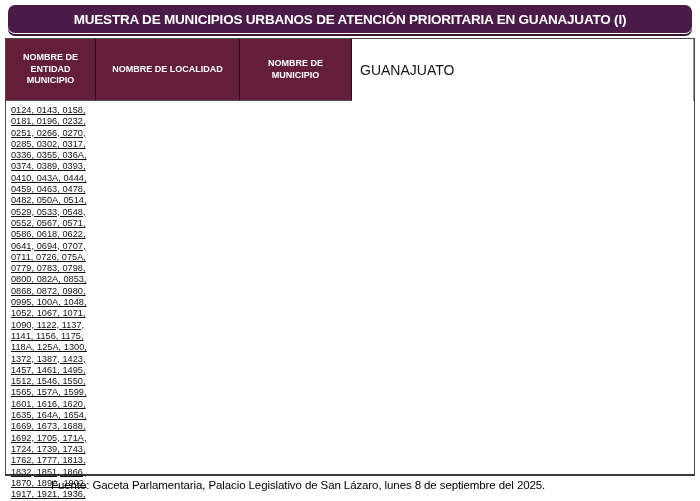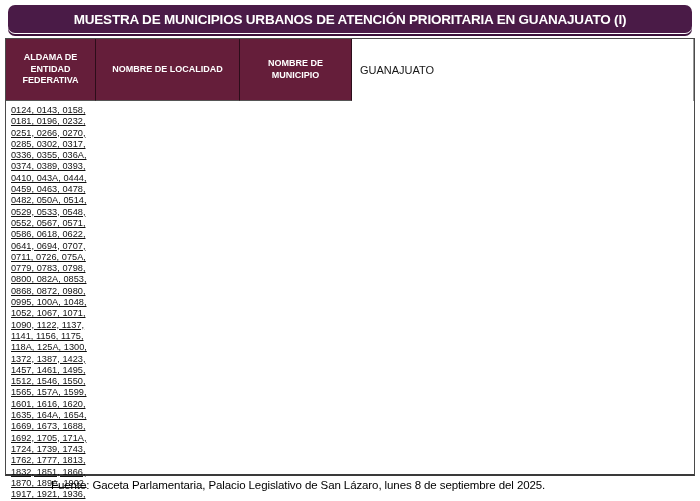--- a/index.html
+++ b/index.html
@@ -26,21 +26,21 @@
     box-sizing:border-box;
   }
   .th{
     background:#651E3A;color:#ffffff;font-weight:bold;font-size:9px;line-height:11.5px;
     display:flex;align-items:center;justify-content:center;text-align:center;
     padding:0 10px;border-right:1px solid rgba(0,0,0,0.55);
     border-bottom:1px solid #555555;box-sizing:border-box;
   }
   .th:nth-child(4){border-right:none;}
   .td{
-    background:#ffffff;color:#161616;font-size:11px;
+    background:#ffffff;color:#161616;font-size:14px;
     display:flex;align-items:center;
     padding:12px 8px;border-right:1px solid #9a9a9a;box-sizing:border-box;
   }
   .td-ageb{
     display:block;border-right:none;
     padding:4px 4px 0 5px;
     font-size:9.2px;line-height:11.3px;color:#111111;
     word-spacing:0.2px;
     text-decoration:underline;
   }
@@ -54,21 +54,21 @@
 </head>
 <body>
 
 <div class="page">
 
   <div class="title-bar">
     <span>MUESTRA DE MUNICIPIOS URBANOS DE ATENCIÓN PRIORITARIA EN GUANAJUATO (I)</span>
   </div>
 
   <div class="tbl">
-    <div class="th">ALDAMA DE ENTIDAD FEDERATIVA</div>
+    <div class="th">NOMBRE DE ENTIDAD MUNICIPIO</div>
     <div class="th">NOMBRE DE LOCALIDAD</div>
     <div class="th">NOMBRE DE MUNICIPIO</div>
 
     <div class="td">GUANAJUATO</div>
     <div class="td td-ageb">0124, 0143, 0158, 0181, 0196, 0232, 0251, 0266, 0270, 0285, 0302, 0317, 0336, 0355, 036A, 0374, 0389, 0393, 0410, 043A, 0444, 0459, 0463, 0478, 0482, 050A, 0514, 0529, 0533, 0548, 0552, 0567, 0571, 0586, 0618, 0622, 0641, 0694, 0707, 0711, 0726, 075A, 0779, 0783, 0798, 0800, 082A, 0853, 0868, 0872, 0980, 0995, 100A, 1048, 1052, 1067, 1071, 1090, 1122, 1137, 1141, 1156, 1175, 118A, 125A, 1300, 1372, 1387, 1423, 1457, 1461, 1495, 1512, 1546, 1550, 1565, 157A, 1599, 1601, 1616, 1620, 1635, 164A, 1654, 1669, 1673, 1688, 1692, 1705, 171A, 1724, 1739, 1743, 1762, 1777, 1813, 1832, 1851, 1866, 1870, 189A, 1902, 1917, 1921, 1936, 1940, 1974, 1989, 1993, 2008, 2027, 2031, 2046, 2050, 2065, 2101, 2116, 2120, 2135, 214A, 2154, 2188, 2192, 2243, 2262, 2277, 2281, 2296, 2309, 2313, 2328, 2332, 2347, 2351, 2366, 2370, 2385, 239A, 2402, 2417, 2421, 2436, 2440, 2455, 246A, 2493, 2506, 2510, 2525, 253A, 2544, 2559, 2563, 2578, 2582, 260A, 2629, 2648, 2667, 2671, 2686, 2690, 2703, 2718, 2722, 2737, 2760, 278A, 2794, 2845, 285A, 2864, 2898, 2900, 2915, 292A, 2934, 2949, 2953, 2968, 2972, 2987, 2991, 3006, 3059, 3063, 3078, 3082, 3097, 310A, 3114, 3133, 3148, 3152, 3167, 3171, 3186, 3203, 3218, 3222, 3256, 3275, 328A, 3294, 3311, 3326, 3345, 335A, 3364, 3379, 3383, 3398, 3400, 3415, 342A, 3434, 3449, 3453, 3468, 3472, 3487, 3504, 3523, 3538, 3542, 3557, 3561, 3576, 3612, 3627, 3631, 367A, 3699, 374A, 3788, 3792, 381A, 3824, 3839, 3843, 3858, 3862, 3877, 3896, 3909, 3928, 3947, 3951, 3966, 3970, 399A, 4004, 4019, 4023, 4038, 4042, 4061, 4108, 4131, 4146, 4150, 4165, 417A, 4184, 4216, 4220, 4235, 424A, 4269, 4273, 4292, 4305, 431A, 4324, 4396, 4409, 4428, 4432, 4447, 4451, 4466, 4485, 449A, 4502, 4521, 4536, 4540, 4593, 4610, 463A, 4644, 4663, 4678, 4697, 470A, 4733, 4752, 4767, 4786, 4790, 4803, 4818, 4822, 4837, 4856, 4894, 4907, 4911, 495A, 4964, 4979, 4983, 4998, 5002, 5017, 5036, 5040, 5055, 5089, 5159, 5163, 5197, 5271, 5286, 5290, 5303, 5341, 5356, 5375, 538A, 5394, 5407, 5411, 5426, 545A, 5464, 5479, 5483, 5553, 5572, 5591, 5604, 5619, 5623, 5638, 5642, 5657, 5676, 5695, 5708, 577A, 5784, 5799, 584A, 5854, 5869, 5873, 5888, 5892, 5905, 591A, 5939, 5962, 5981, 602A, 6049, 6068, 6072, 6087, 6091, 6161, 6176, 6180, 6195, 6208, 6320, 6335, 634A, 6354, 6373, 6424, 6462, 6509, 6566, 6617, 6621, 6640, 6655, 666A, 6674, 6689, 6706, 6759, 6890, 6903, 6975, 6994, 7009, 7013, 7047, 709A, 7102, 7117, 7121, 7136, 7140, 716A, 7193, 7206, 7210, 7583, 7668, 7776, 7780, 7795</div>
   </div>
 
   <div class="footer">Fuente: Gaceta Parlamentaria, Palacio Legislativo de San Lázaro, lunes 8 de septiembre del 2025.</div>
 
 </div>

